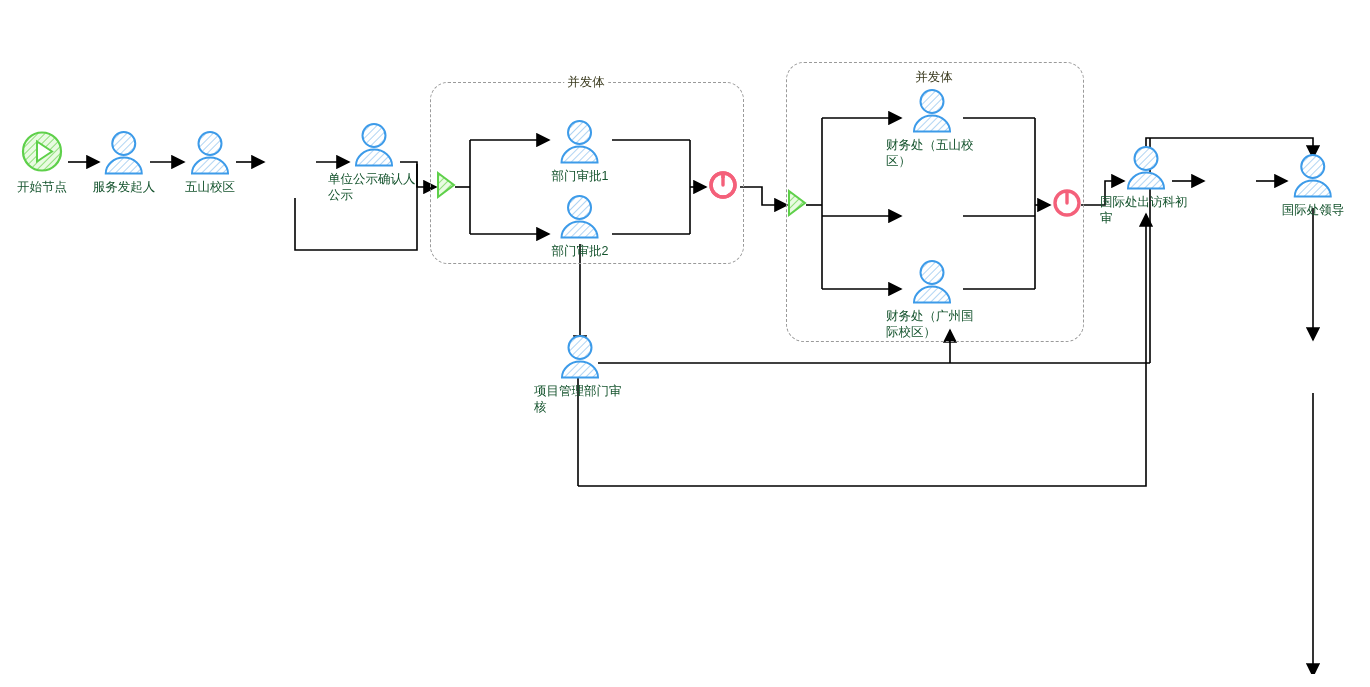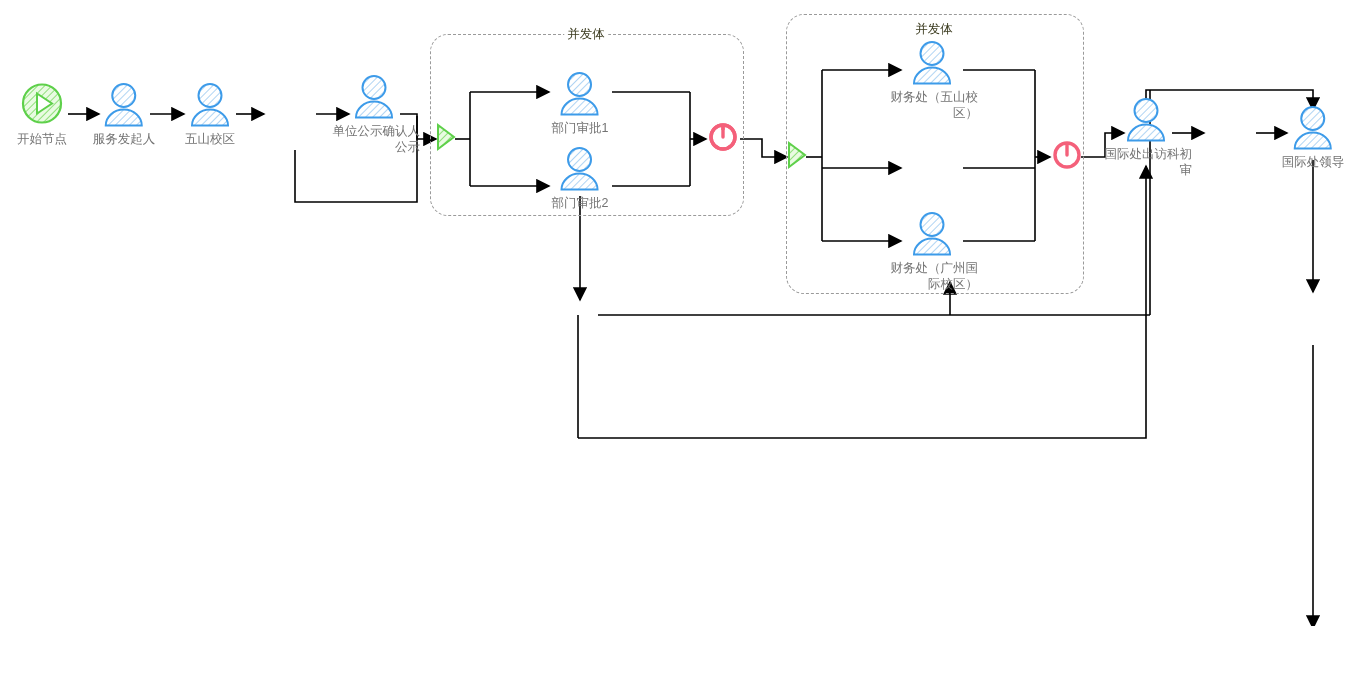--- a/index.html
+++ b/index.html
@@ -1,21 +1,21 @@
 <!DOCTYPE html>
 <html><head>
 <meta charset="utf-8">
 <style>
   html,body{margin:0;padding:0;background:#ffffff;}
   body{font-family:"Liberation Sans","DejaVu Sans",sans-serif;}
-  #canvas{position:relative;width:1370px;height:626px;overflow:hidden;background:#fff;}
+  #canvas{position:relative;width:1370px;height:626px;overflow:hidden;background:#fff;margin-top:48px;}
   svg.layer{position:absolute;left:0;top:0;width:1370px;height:687px;pointer-events:none;}
   .node{position:absolute;transform:translate(-50%,-50%);display:flex;flex-direction:column;align-items:center;}
   .node .glyph{width:44px;height:48px;position:relative;}
-  .node .lbl{margin-top:1px;font-size:12.5px;line-height:16px;color:#737373;text-align:right;white-space:nowrap;}
+  .node .lbl{margin-top:1px;font-size:12.5px;line-height:16px;color:#14532d;text-align:left;white-space:nowrap;}
   .node .lbl.wrap{white-space:normal;width:92px;}
   .swim{position:absolute;border:1.4px dashed #9a9a9a;border-radius:18px;background:transparent;}
   .swimlabel{position:absolute;transform:translate(-50%,-50%);font-size:12.5px;color:#3a3a1e;background:#fff;padding:0 3px;white-space:nowrap;}
   .gate{position:absolute;transform:translate(-50%,-50%);}
 </style>
 </head>
 <body>
 
 <div id="canvas">
 
@@ -176,20 +176,29 @@
   <div class="gate" style="left:723px;top:139px;">
     <svg viewBox="0 0 30 30" width="30" height="30">
       <circle cx="15" cy="15" r="12" fill="none" stroke="#f4607a" stroke-width="3.4"></circle>
       <line x1="15" y1="5" x2="15" y2="16" stroke="#f4607a" stroke-width="3.4" stroke-linecap="round"></line>
       <path d="M9,8 A9,9 0 1 0 21,8" fill="#fff" stroke="none"></path>
       <circle cx="15" cy="15" r="12" fill="none" stroke="#f4607a" stroke-width="3.4"></circle>
       <line x1="15" y1="4" x2="15" y2="15" stroke="#f4607a" stroke-width="3.4" stroke-linecap="round"></line>
     </svg>
   </div>
 
+  <div class="node" style="left:580px;top:326px;">
+    <div class="glyph">
+      <svg viewBox="0 0 44 48" width="44" height="48">
+        <circle cx="22" cy="14" r="11.5" fill="url(#hblue)" stroke="#3d9be9" stroke-width="2"></circle>
+        <path d="M4,44 a18,16 0 0 1 36,0 z" fill="url(#hblue)" stroke="#3d9be9" stroke-width="2"></path>
+      </svg>
+    </div>
+    <div class="lbl wrap">项目管理部门审核</div>
+  </div>
 
   <div class="gate" style="left:797px;top:157px;">
     <svg viewBox="0 0 20 28" width="20" height="28">
       <path d="M2,2 L18,14 L2,26 z" fill="url(#hgreen)" stroke="#5ed04a" stroke-width="2"></path>
     </svg>
   </div>
 
   <div class="node" style="left:932px;top:80px;">
     <div class="glyph">
       <svg viewBox="0 0 44 48" width="44" height="48">

